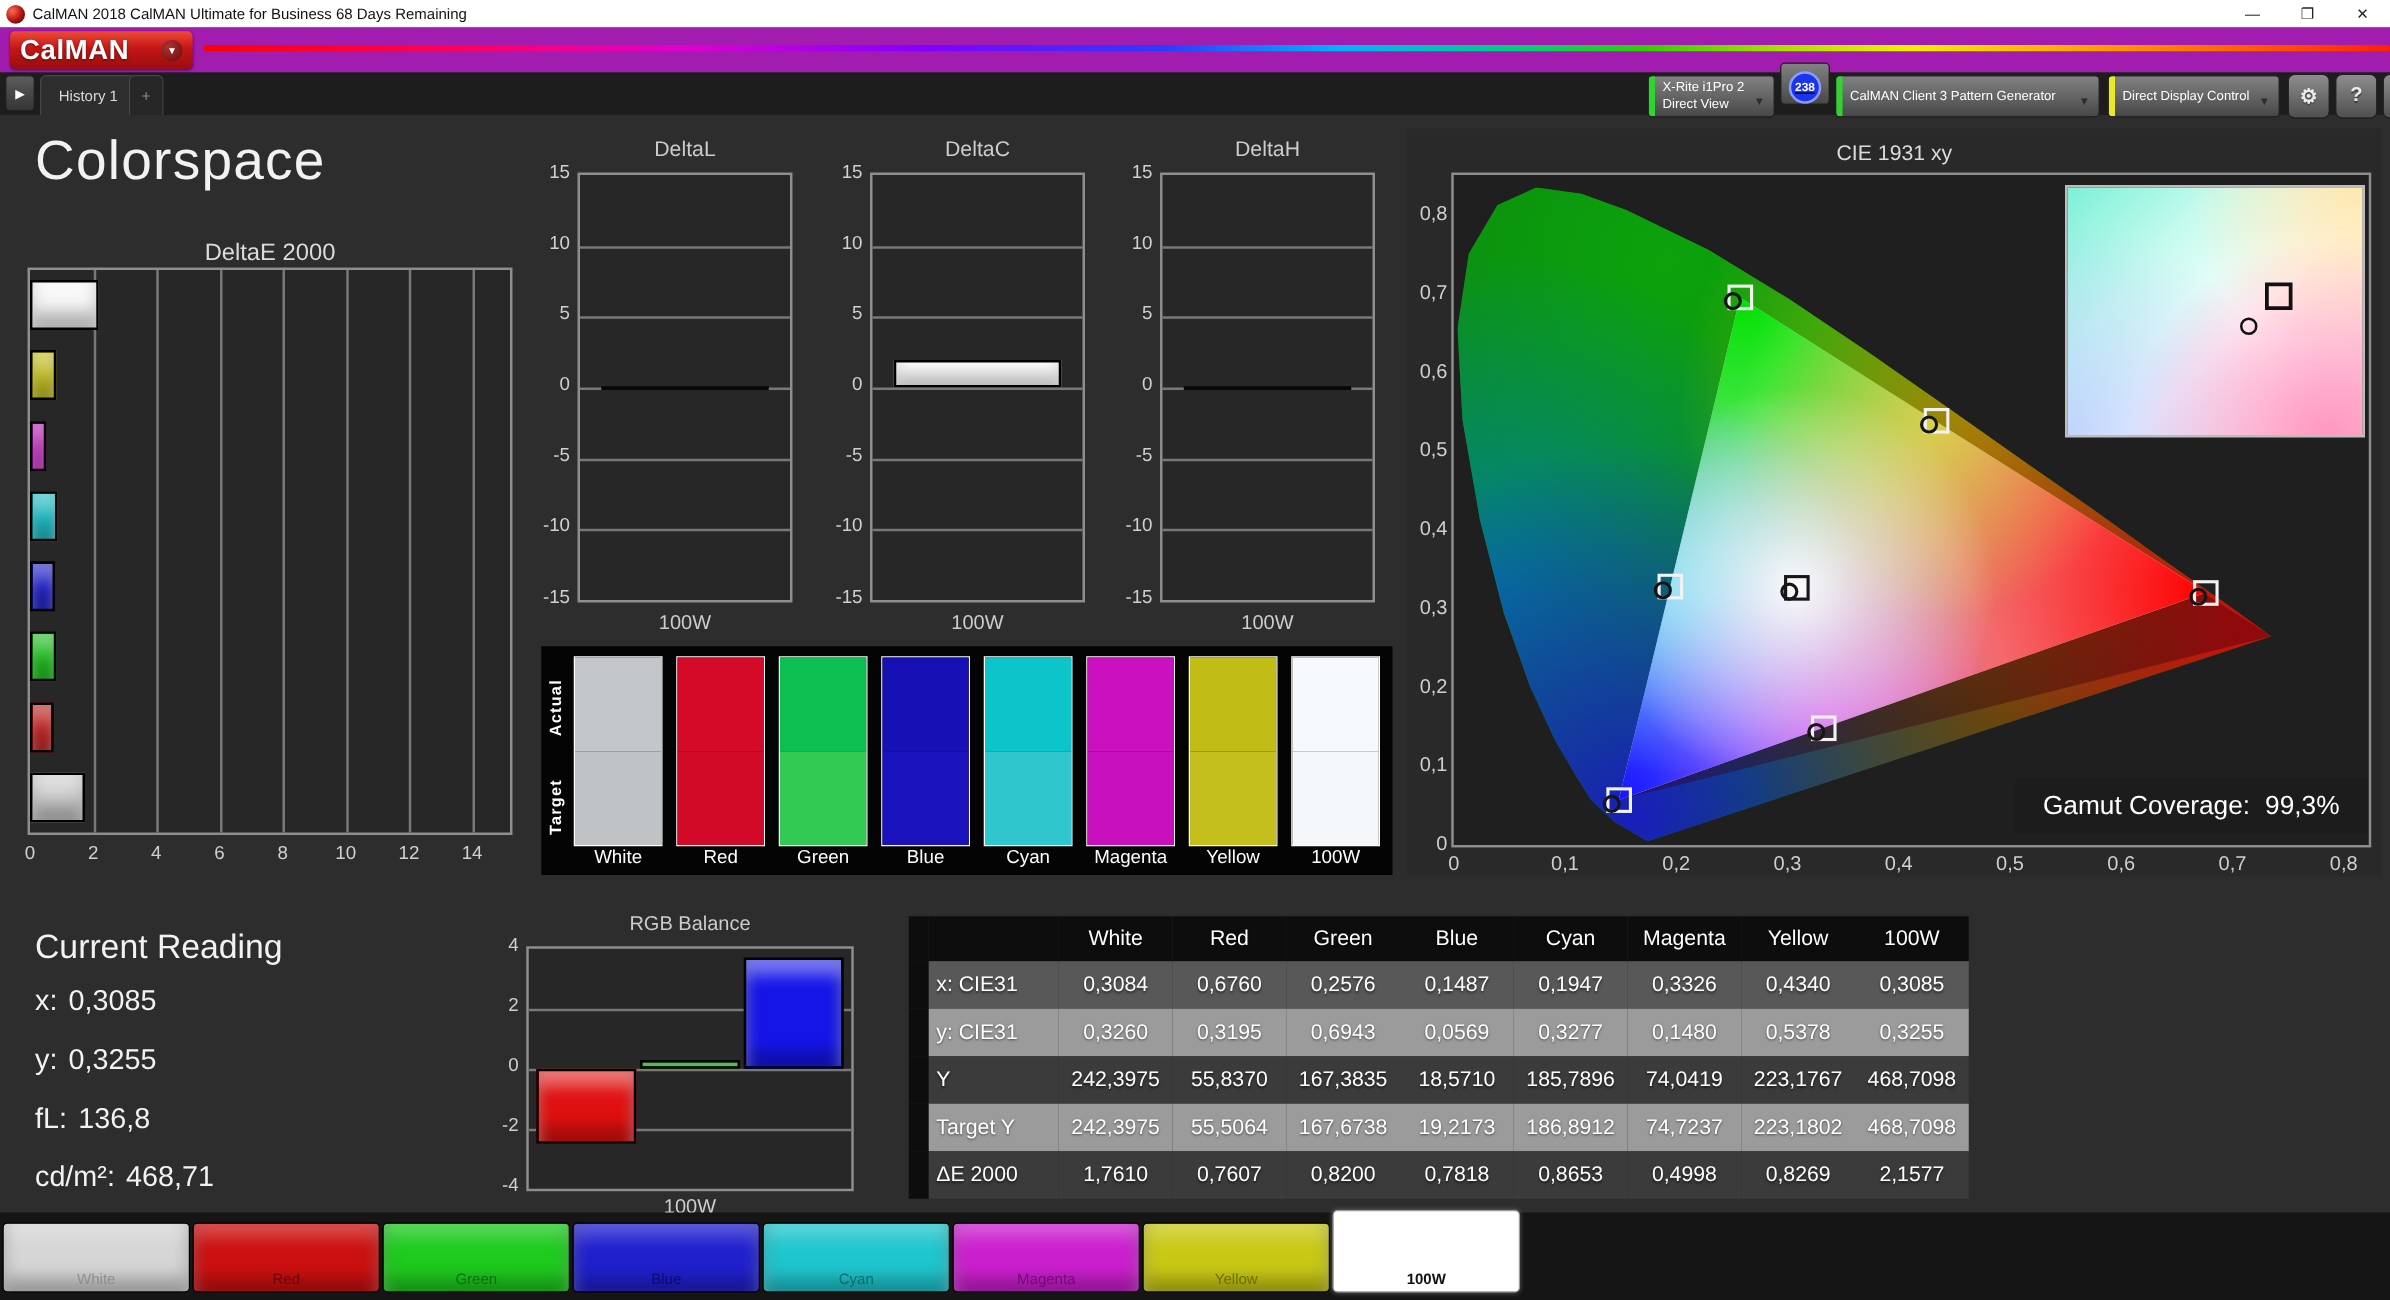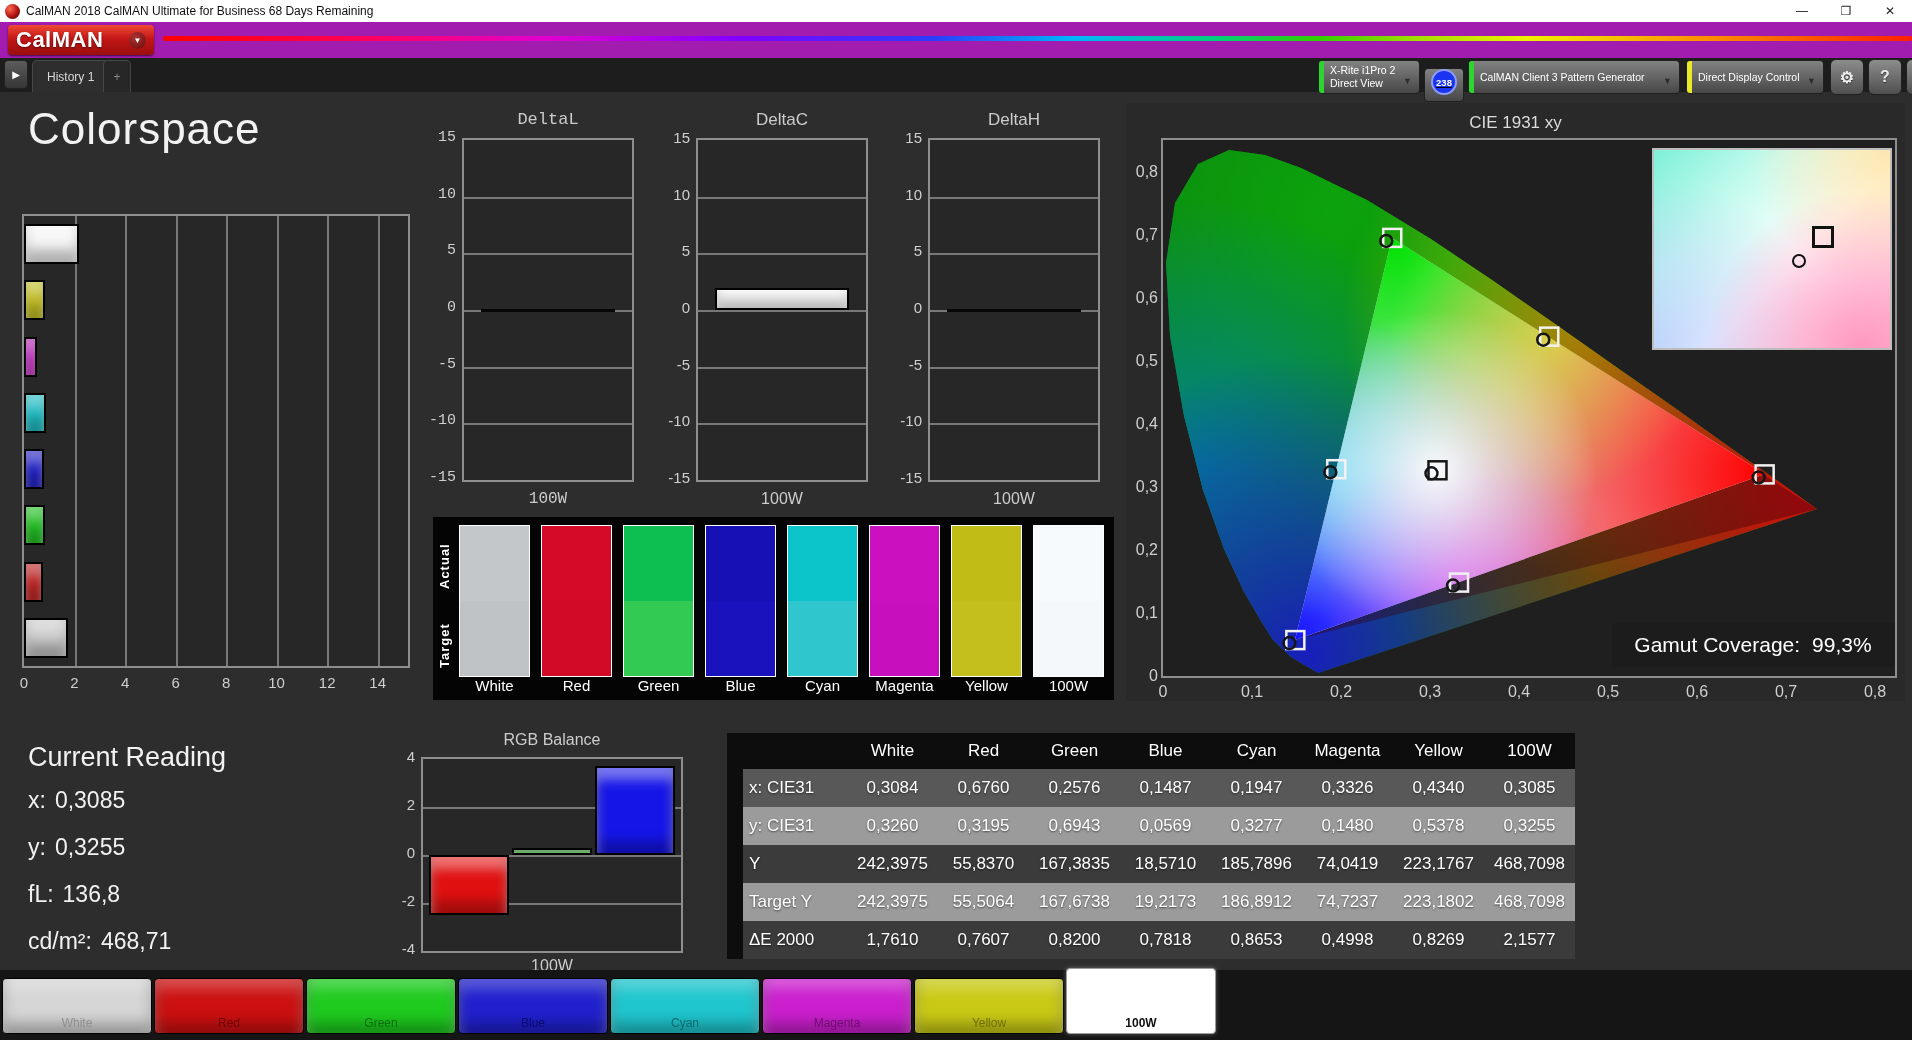--- a/index.html
+++ b/index.html
@@ -34,22 +34,22 @@
     border-radius:5px 5px 0 0; color:#d8d8d8; font-size:12px; display:flex; align-items:center; padding:0 14px;justify-content:center; }
   #tab-add { left:103px; width:28px; color:#8a8a8a; background:#272727; justify-content:center; padding:0; }
 
   
   .drop-btn { position:absolute; top:60px; height:34px; border-radius:4px; border:1px solid #202020;
     background:linear-gradient(#828282,#474747); display:flex; align-items:center; color:#fff; overflow:hidden; }
   .accent { width:5px; height:100%; flex:none; }
   .drop-text { font-size:10.5px; line-height:1.2; padding:0 6px; white-space:nowrap; }
   .drop-caret { color:#2d2d2d; font-size:9px; margin:8px 7px 0 auto; }
   #meter-btn { left:1318px; width:102px; }
-  #badge-box { position:absolute; left:1424px; top:68px; width:40px; height:34px; border-radius:4px; border:1px solid #202020;
-    background:linear-gradient(#828282,#474747); display:flex; align-items:flex-start; justify-content:center;text-decoration:underline; }
+  #badge-box { position:absolute; left:1424px; top:50px; width:40px; height:34px; border-radius:4px; border:1px solid #202020;
+    background:linear-gradient(#828282,#474747); display:flex; align-items:flex-end; justify-content:center;text-decoration:underline; }
   #badge { width:26px; height:26px; border-radius:50%; background:#1b34f2; border:2px solid #8d9cf8;
     color:#fff; font-size:9.5px; font-weight:700; display:flex; align-items:center; justify-content:center; }
   #pattern-btn { left:1468px; width:212px; }
   #display-btn { left:1686px; width:138px; }
   .icon-btn { position:absolute; top:59px; width:34px; height:36px; border-radius:6px; border:1px solid #202020;
     background:linear-gradient(#8d8d8d,#4f4f4f); color:#ececec; font-size:16px; font-weight:700;
     display:flex; align-items:center; justify-content:center; text-shadow:0 1px 1px rgba(0,0,0,.5); }
   #settings-btn { left:1830px; } #help-btn { left:1868px; } #collapse-btn { left:1906px; width:30px; }
 
   
@@ -59,21 +59,21 @@
   #de-wrap { position:absolute; left:10px; top:190px; width:412px; height:510px; }
   #de-title { position:absolute; left:12px; top:2px; width:388px; text-align:center; font-size:19px; color:#dcdcdc; }
   #de-frame { position:absolute; left:12px; top:24px; width:388px; height:454px; background:#272727; border:2px solid #8e8e8e; }
   .vgrid { position:absolute; top:0; bottom:0; width:2px; background:#787878; }
   .de-bar { position:absolute; left:0; height:40px; border:2px solid #000; }
   .sheen { box-shadow:inset 0 12px 12px rgba(255,255,255,.42), inset 0 -12px 12px rgba(0,0,0,.28); }
   .de-xlabel { position:absolute; top:484px; transform:translateX(-50%); font-size:15px; color:#cfcfcf; }
 
   
   .mini-wrap { position:absolute; top:106px; width:216px; height:400px; }
-  #dl-wrap { left:424px;font-family:Liberation Mono, monospace; } #dc-wrap { left:658px; } #dh-wrap { left:890px; }
+  #dl-wrap { left:424px; } #dc-wrap { left:658px; } #dh-wrap { left:890px; }
   .mini-title { position:absolute; left:38px; top:4px; width:172px; text-align:center; font-size:17px; color:#cccccc; }
   .mini-frame { position:absolute; left:38px; top:32px; width:172px; height:344px; background:#272727; border:2px solid #8e8e8e; }
   .hgrid { position:absolute; left:0; right:0; height:2px; background:#787878; }
   .ytick { position:absolute; left:0; width:32px; text-align:right; font-size:15px; color:#cfcfcf; }
   .mini-bar { position:absolute; left:10%; width:80%; border:2px solid #000; }
   .zero-bar { position:absolute; left:10%; width:80%; height:3px; background:#070707; }
   .mini-xlabel { position:absolute; left:38px; top:384px; width:172px; text-align:center; font-size:16px; color:#cccccc; }
 
   
   #strip { position:absolute; left:433px; top:517px; width:681px; height:183px; background:#040404; }
@@ -194,20 +194,21 @@
 <div class="icon-btn" id="help-btn">
   <span>?</span>
 </div>
 <div class="icon-btn" id="collapse-btn">
   
 </div>
 
 <div id="page-title">Colorspace</div>
 
 <div id="de-wrap">
+  <div id="de-title">DeltaE 2000</div>
   <div id="de-frame">
       <div class="vgrid" style="left: 50.5263px;"></div>
       <div class="vgrid" style="left: 101.053px;"></div>
       <div class="vgrid" style="left: 151.579px;"></div>
       <div class="vgrid" style="left: 202.105px;"></div>
       <div class="vgrid" style="left: 252.632px;"></div>
       <div class="vgrid" style="left: 303.158px;"></div>
       <div class="vgrid" style="left: 353.684px;"></div>
       <div class="de-bar sheen" style="top: 8px; height: 40px; width: 54.5103px; background: rgb(244, 244, 244);"></div>
       <div class="de-bar sheen" style="top: 64.25px; height: 40px; width: 20.8901px; background: rgb(195, 190, 22);"></div>

